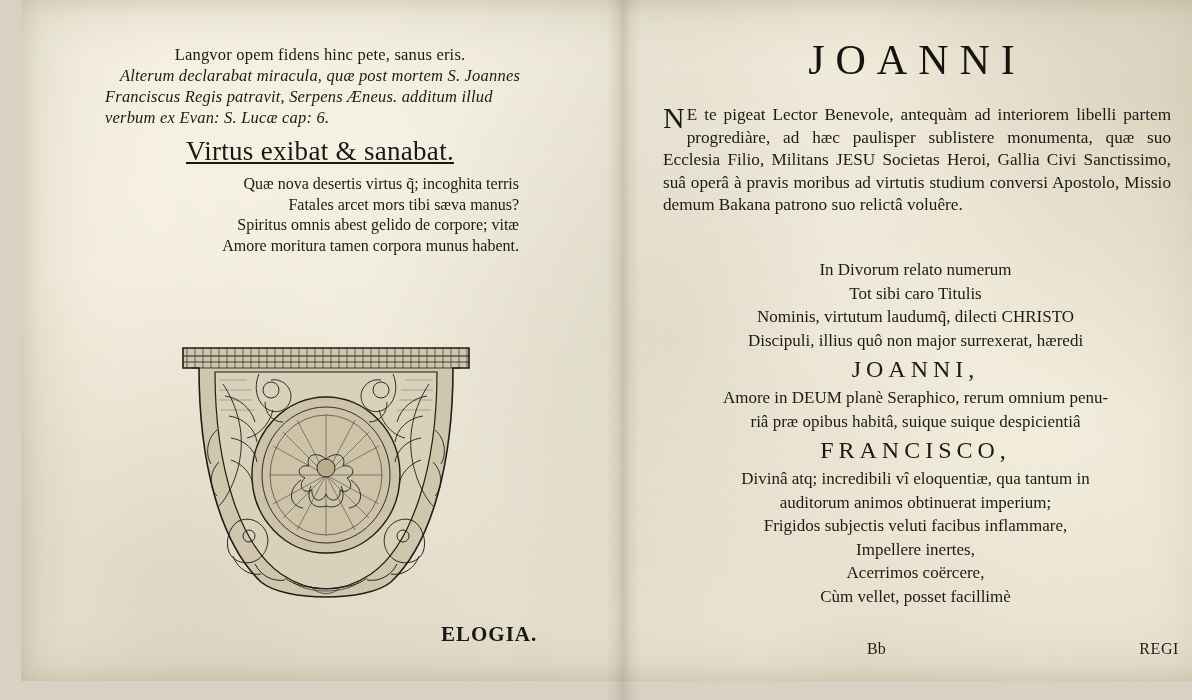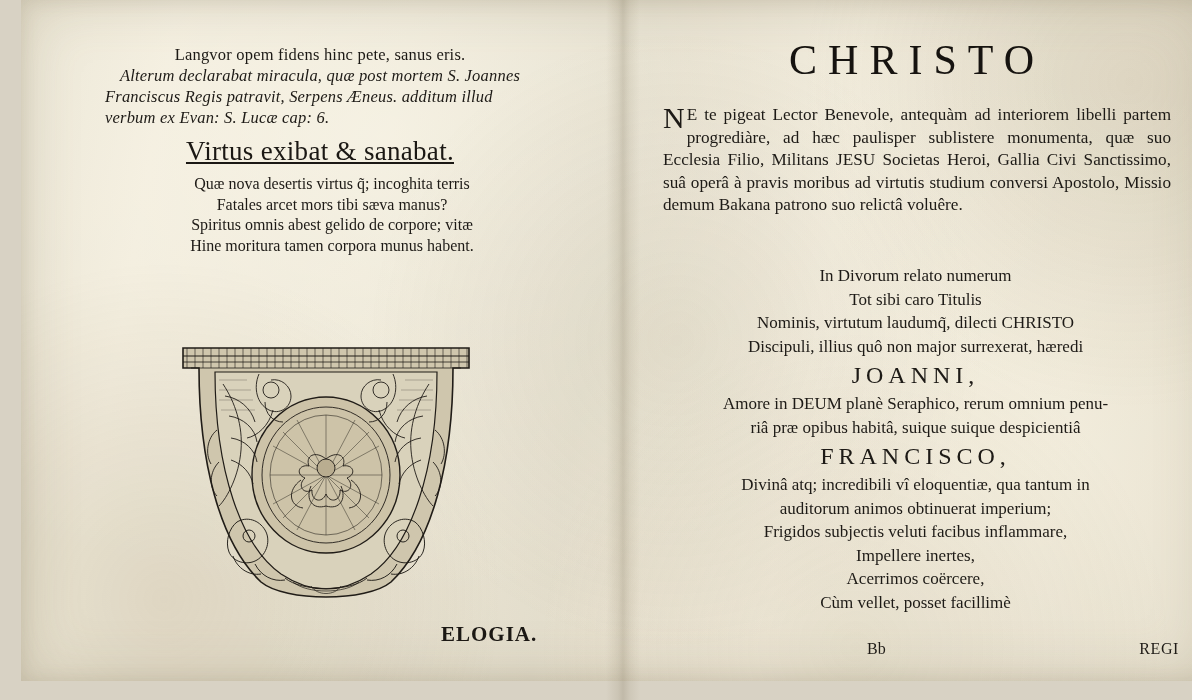--- a/index.html
+++ b/index.html
@@ -95,24 +95,24 @@
     width: 430px;
     text-align: center;
     font-size: 27px;
     color: #1b1814;
     letter-spacing: 0.3px;
     text-decoration: underline;
   }
 
   .quatrain {
     position: absolute;
-    left: 96px;
+    left: 68px;
     top: 174px;
     width: 430px;
-    text-align: center;
+    text-align: right;
     color: #1d1a16;
   }
   .quatrain .ln {
     font-size: 16px;
     line-height: 20.5px;
   }
 
   
   .ornament-wrap {
     position: absolute;
@@ -160,21 +160,21 @@
     float: left;
     font-size: 30px;
     line-height: 26px;
     padding-right: 2px;
     margin-top: 1px;
   }
 
   .poem {
     position: absolute;
     left: 26px;
-    top: 264px;
+    top: 258px;
     width: 545px;
     text-align: center;
     color: #1d1a16;
   }
   .poem .ln {
     font-size: 17px;
     line-height: 23.5px;
   }
   .poem .big {
     font-size: 24px;
@@ -222,21 +222,21 @@
         <div class="ln ital">Franciscus Regis patravit, Serpens Æneus.  additum illud</div>
         <div class="ln ital">verbum ex Evan: S. Lucæ cap: 6.</div>
       </div>
 
       <div class="display-line">Virtus exibat &amp; sanabat.</div>
 
       <div class="quatrain">
         <div class="ln">Quæ nova desertis virtus q̃; incoghita terris</div>
         <div class="ln">Fatales arcet mors tibi sæva manus?</div>
         <div class="ln">Spiritus omnis abest gelido de corpore; vitæ</div>
-        <div class="ln">Hine moritura  tamen corpora munus habent.</div>
+        <div class="ln">Amore moritura  tamen corpora munus habent.</div>
       </div>
 
       <div class="ornament-wrap">
         <svg width="330" height="300" viewBox="0 0 330 300" xmlns="http://www.w3.org/2000/svg">
           <g fill="none" stroke="#201c17" stroke-width="1.1">
 
             <path d="M22 38 L308 38 L308 58 L292 58 C292 150 272 232 230 272
                      C206 292 124 292 100 272 C58 232 38 150 38 58 L22 58 Z" fill="#cfc6ad" stroke-width="1.6"></path>
 
             <path d="M22 46 L308 46" stroke-width="1"></path>
@@ -329,21 +329,21 @@
         </svg>
       </div>
 
       <div class="catchword">ELOGIA.</div>
     </div>
   </div>
 
   <div class="page-half right-page">
     <div class="col-inner">
 
-      <div class="page-title">CHRISTO</div>
+      <div class="page-title">JOANNI</div>
 
       <div class="body-para">
         <span class="dropcap">N</span><span>E te pigeat Lector Benevole,   antequàm ad interiorem libelli partem progrediàre, ad hæc paulisper sublistere monumenta, quæ suo Ecclesia Filio, Militans JESU Societas Heroi, Gallia Civi Sanctissimo, suâ operâ à pravis moribus ad virtutis studium conversi Apostolo, Missio demum Bakana patrono suo relictâ voluêre.</span>
       </div>
 
       <div class="poem">
         <div class="ln">In Divorum relato numerum</div>
         <div class="ln">Tot sibi caro Titulis</div>
         <div class="ln">Nominis, virtutum laudumq̃, dilecti CHRISTO</div>
         <div class="ln">Discipuli, illius quô non major surrexerat, hæredi</div>

